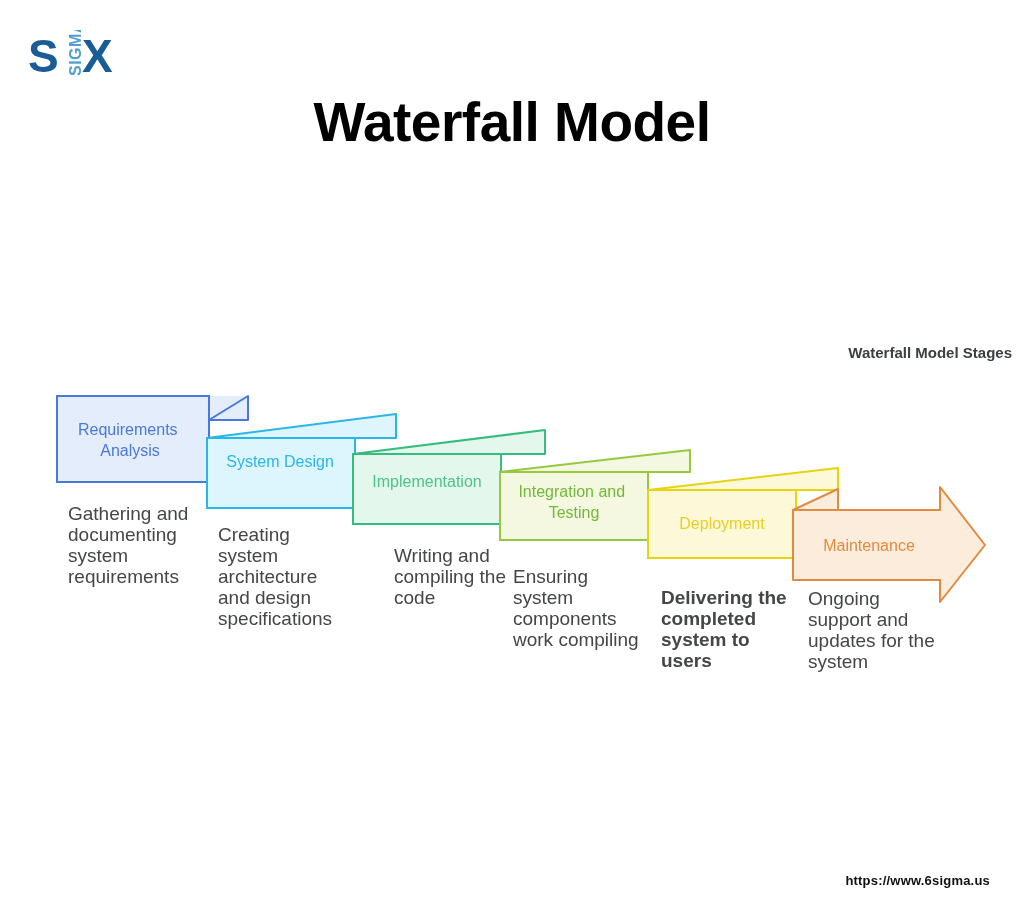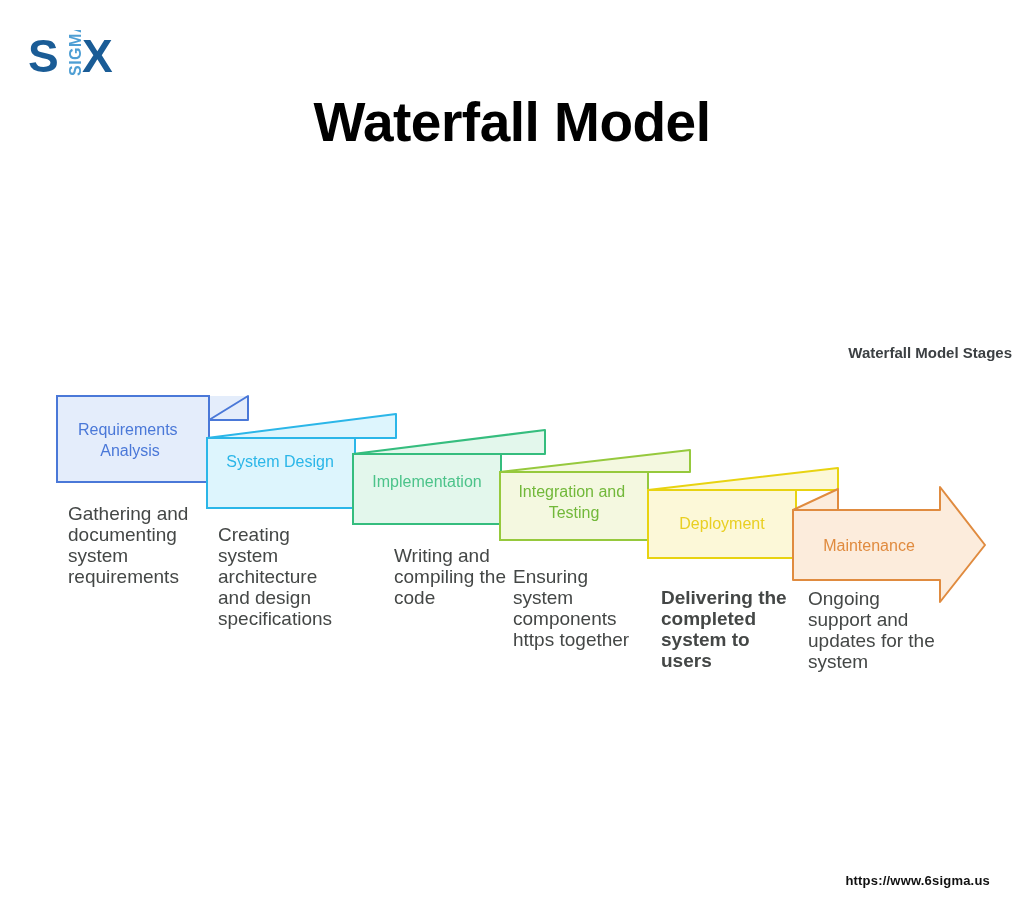--- a/index.html
+++ b/index.html
@@ -170,21 +170,21 @@
 and design
 specifications</div>
 
   <div class="desc" style="left:366px; top:545px; width:135px;margin-left:28px;">Writing and
 compiling the
 code</div>
 
   <div class="desc" style="left:513px; top:566px; width:140px;">Ensuring
 system
 components
-https together</div>
+work compiling</div>
 
   <div class="desc" style="left:661px; top:587px; width:140px;font-weight:bold;">Delivering the
 completed
 system to
 users</div>
 
   <div class="desc" style="left:808px; top:588px; width:145px;">Ongoing
 support and
 updates for the
 system</div>

